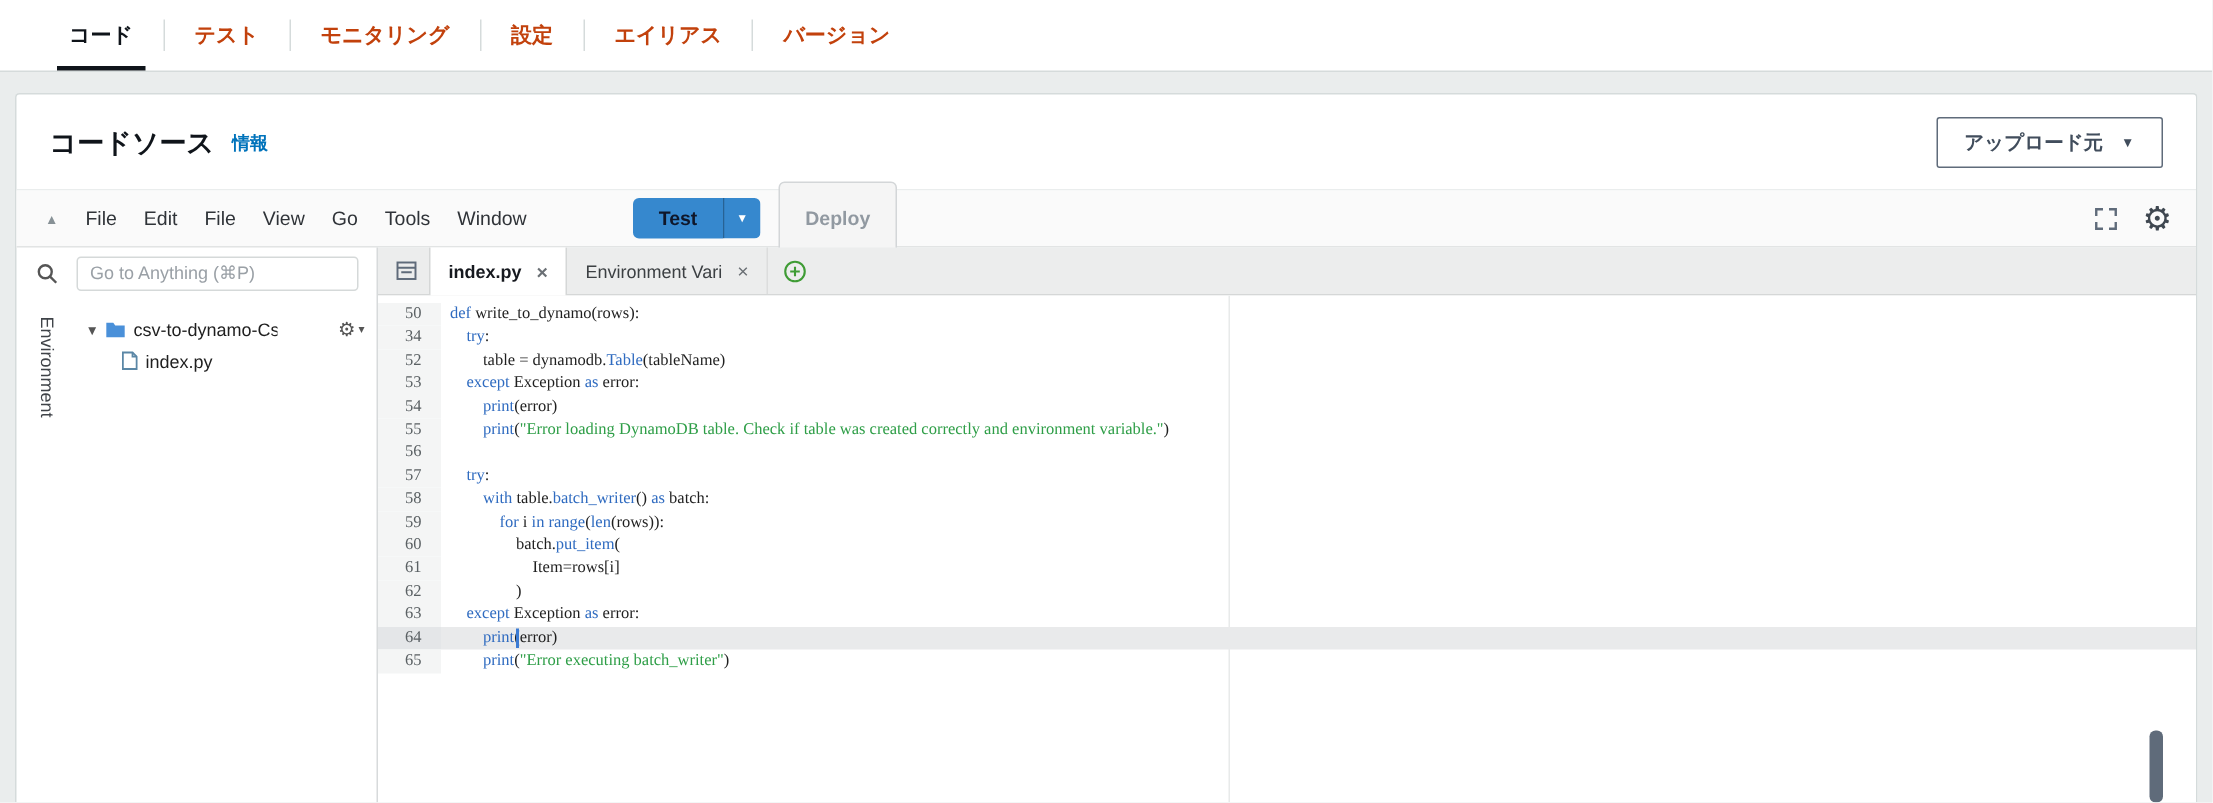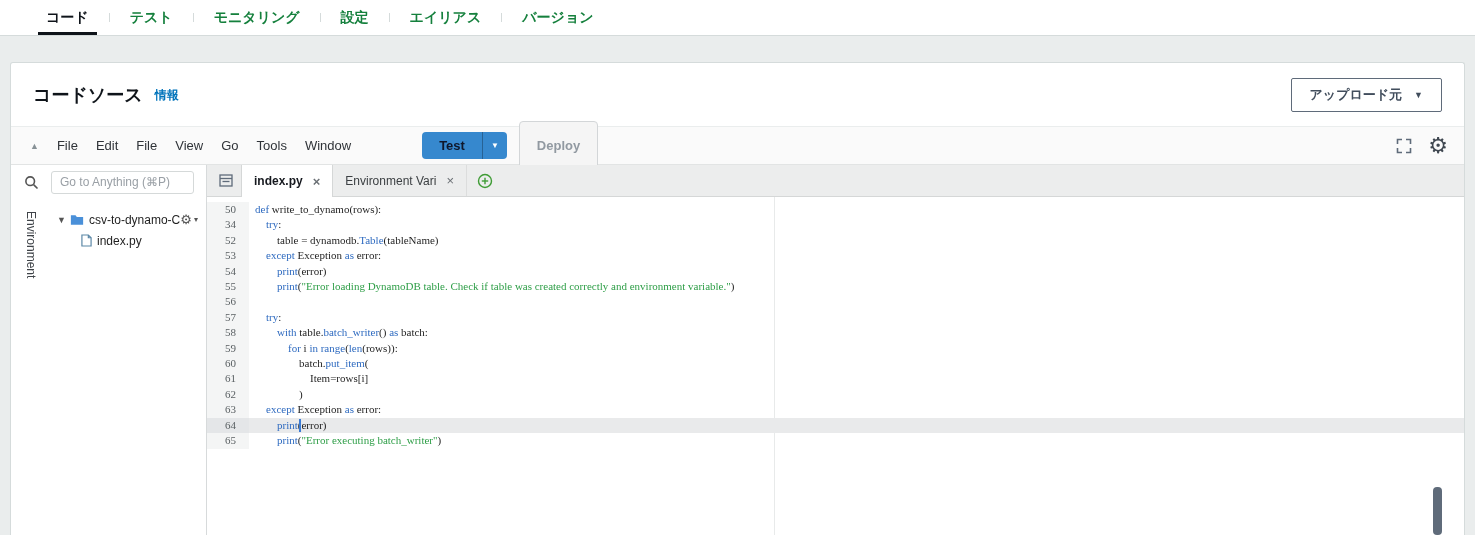--- a/index.html
+++ b/index.html
@@ -1,22 +1,22 @@
 <!DOCTYPE html>
 <html style="--link-blue: #0073bb; --test-blue: #3688ce; --plus-green: #3f9c35; --folder-blue: #4a90d9; --kw: #2f6bc0; --fn: #2f6bc0; --str: #2e9e47; --tx: #1f1f1f;"><head>
 <meta charset="utf-8">
 <style>
   *{margin:0;padding:0;box-sizing:border-box;}
   body{font-family:"Liberation Sans",sans-serif;background:#eaeded;}
   .screen{position:relative;width:1475px;height:535px;background:#eaeded;overflow:hidden;}
 
   
-  .topbar{position:absolute;top:0;left:0;right:0;height:36px;background:#fff;border-bottom:1px solid #d5dbdb;display:flex;align-items:stretch;padding-left:26px;}
+  .topbar{position:absolute;top:0;left:0;right:0;height:48px;background:#fff;border-bottom:1px solid #d5dbdb;display:flex;align-items:stretch;padding-left:26px;}
   .topnav{display:flex;align-items:stretch;}
-  .toptab{display:flex;align-items:center;padding:0 20px;font-size:14px;font-weight:700;color:#15803d;cursor:pointer;position:relative;white-space:nowrap;}
+  .toptab{display:flex;align-items:center;padding:0 20px;font-size:14px;font-weight:700;color:#c2410c;cursor:pointer;position:relative;white-space:nowrap;}
   .toptab.active{color:#0f141a;}
   .toptab.active::after{content:"";position:absolute;left:12px;right:12px;bottom:0;height:3px;background:#0f141a;}
   .topsep{width:1px;background:#d5dbdb;margin:13px 0;}
 
   
   .panel{position:absolute;left:10px;right:10px;top:62px;bottom:0;background:#fff;border:1px solid #d5dbdb;border-bottom:none;border-radius:3px 3px 0 0;display:flex;flex-direction:column;}
   .panel-header{display:flex;align-items:center;padding:15px 22px 14px;border-bottom:1px solid #eaeded;}
   .panel-title{font-size:18px;font-weight:700;color:#0f141a;}
   .info-link{margin-left:12px;font-size:12px;font-weight:700;color:var(--link-blue);cursor:pointer;}
   .upload-btn{margin-left:auto;display:flex;align-items:center;gap:12px;padding:7px 18px;border:1px solid #5f6b7a;border-radius:2px;background:#fff;font-size:13px;font-weight:700;color:#414d5c;cursor:pointer;}
@@ -29,21 +29,21 @@
   .test-split{display:flex;margin-left:26px;cursor:pointer;}
   .test-main{background:var(--test-blue);color:#0f172a;font-size:13px;font-weight:700;padding:6px 17px;border-radius:4px 0 0 4px;margin-left:36px;}
   .test-arrow{background:var(--test-blue);color:#fff;padding:6px 8px;border-left:1px solid rgba(0,0,0,.28);border-radius:0 4px 4px 0;font-size:8px;display:flex;align-items:center;}
   .deploy-btn{margin-left:12px;background:#f5f5f5;border:1px solid #d3d6d8;color:#9199a1;font-size:13px;font-weight:700;padding:16px 17px;border-radius:4px;}
   .menubar-right{margin-left:auto;display:flex;align-items:center;gap:16px;}
   .icon-btn{display:flex;align-items:center;cursor:pointer;color:#5f6b7a;}
   .gear-big{font-size:22px;color:#3f4750;cursor:pointer;line-height:1;}
 
   
   .ide-body{flex:1;display:flex;min-height:0;position:relative;}
-  .left-col{width:196px;flex:none;border-right:1px solid #d7dadb;display:flex;flex-direction:column;}
+  .left-col{width:241px;flex:none;border-right:1px solid #d7dadb;display:flex;flex-direction:column;}
   .left-top{display:flex;align-items:center;height:34px;flex:none;}
   .rail-cell{width:40px;flex:none;display:flex;justify-content:center;color:#555;}
   .goto-input{flex:1;min-width:0;margin-right:12px;height:23px;border:1px solid #d5d9d9;border-radius:3px;font-size:12px;padding:0 8px;color:#333;outline:none;font-family:"Liberation Sans",sans-serif;}
   .goto-input::placeholder{color:#9aa0a6;}
   .left-main{flex:1;display:flex;min-height:0;}
   .rail{width:40px;flex:none;display:flex;justify-content:center;padding-top:12px;}
   .rail-label{writing-mode:vertical-rl;font-size:12px;color:#3f4348;}
   .tree{flex:1;min-width:0;padding-top:10px;}
   .tree-row{display:flex;align-items:center;height:21px;font-size:12px;color:#1f1f1f;cursor:pointer;}
   .tree-row.folder{padding-left:6px;}

